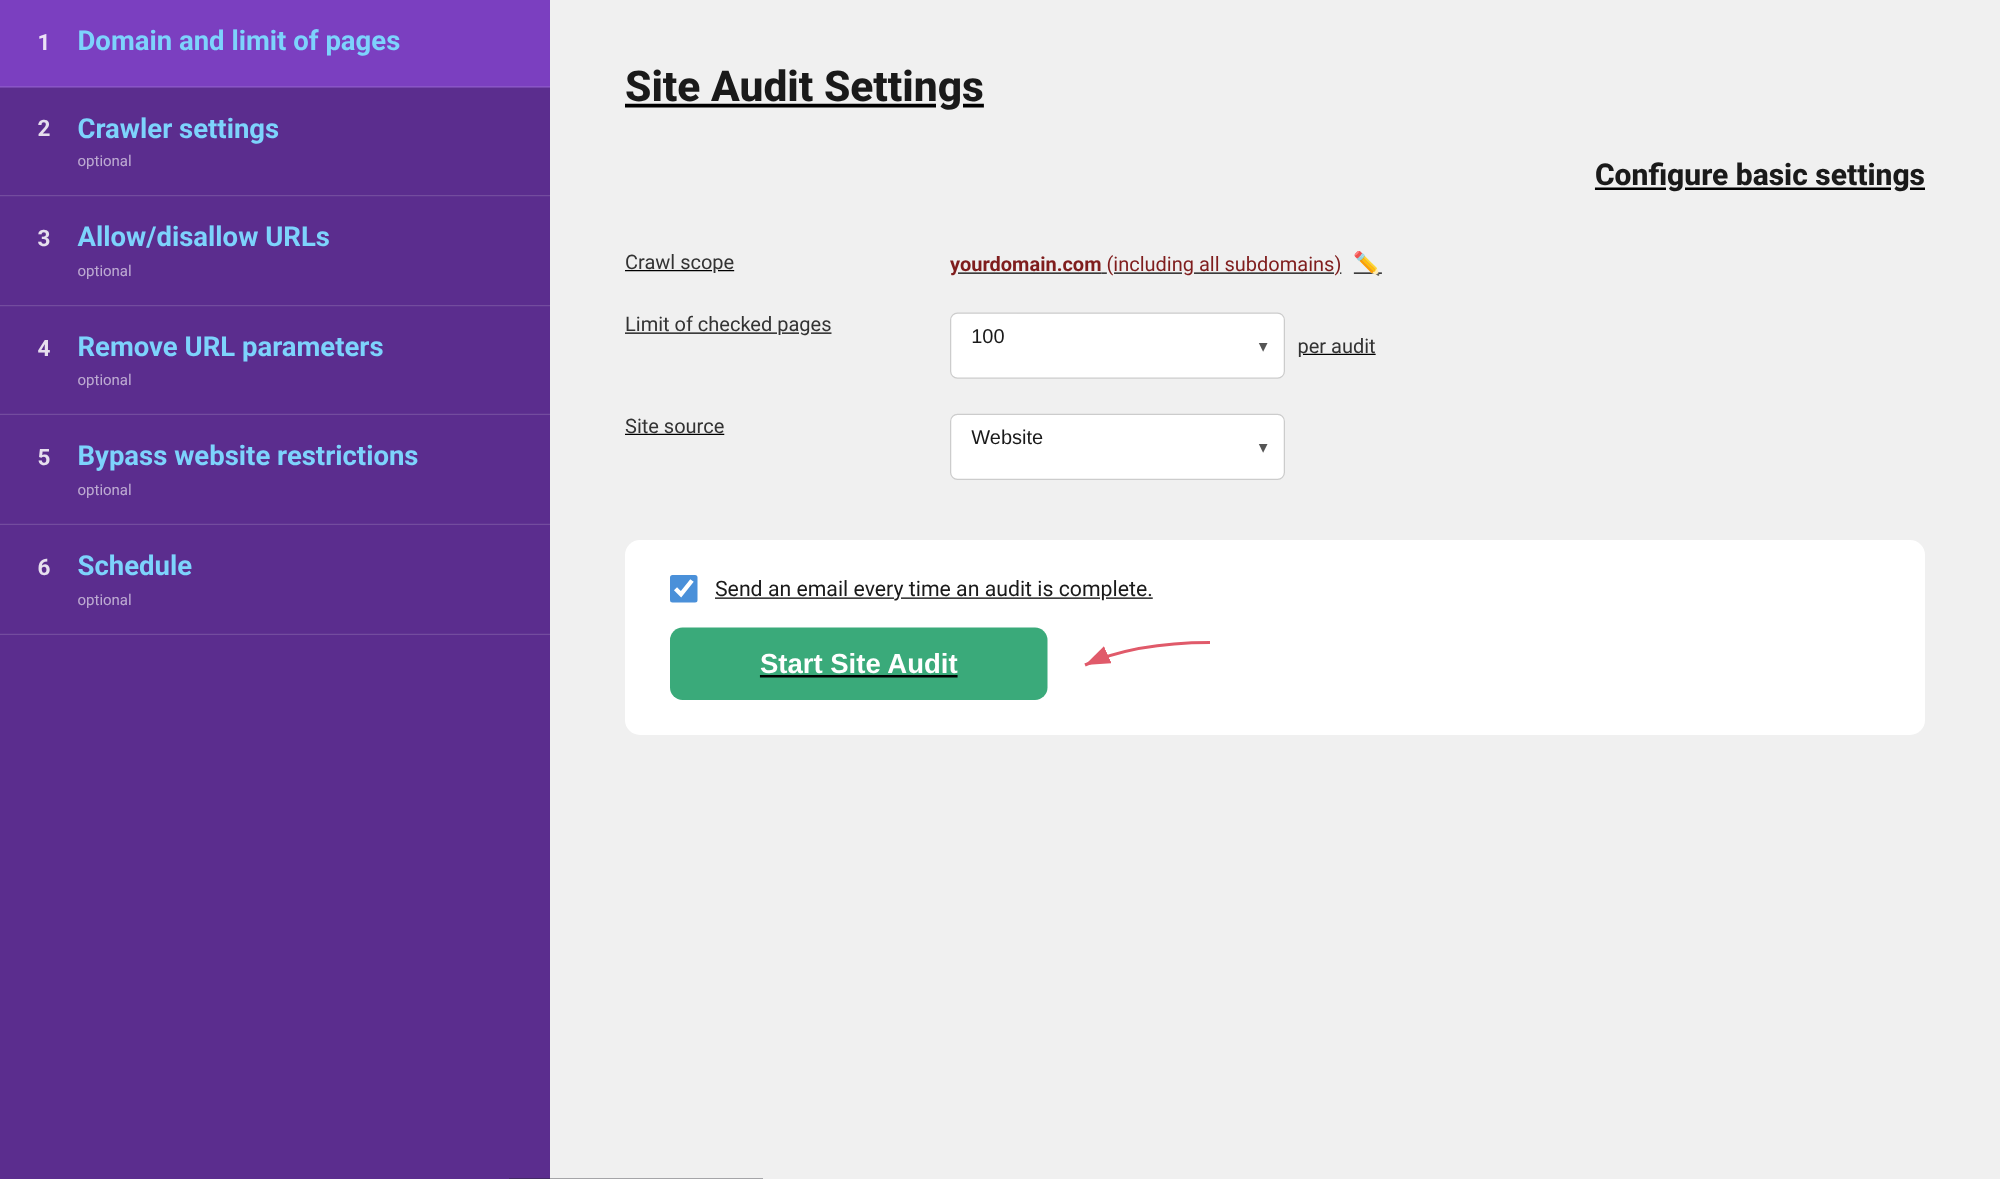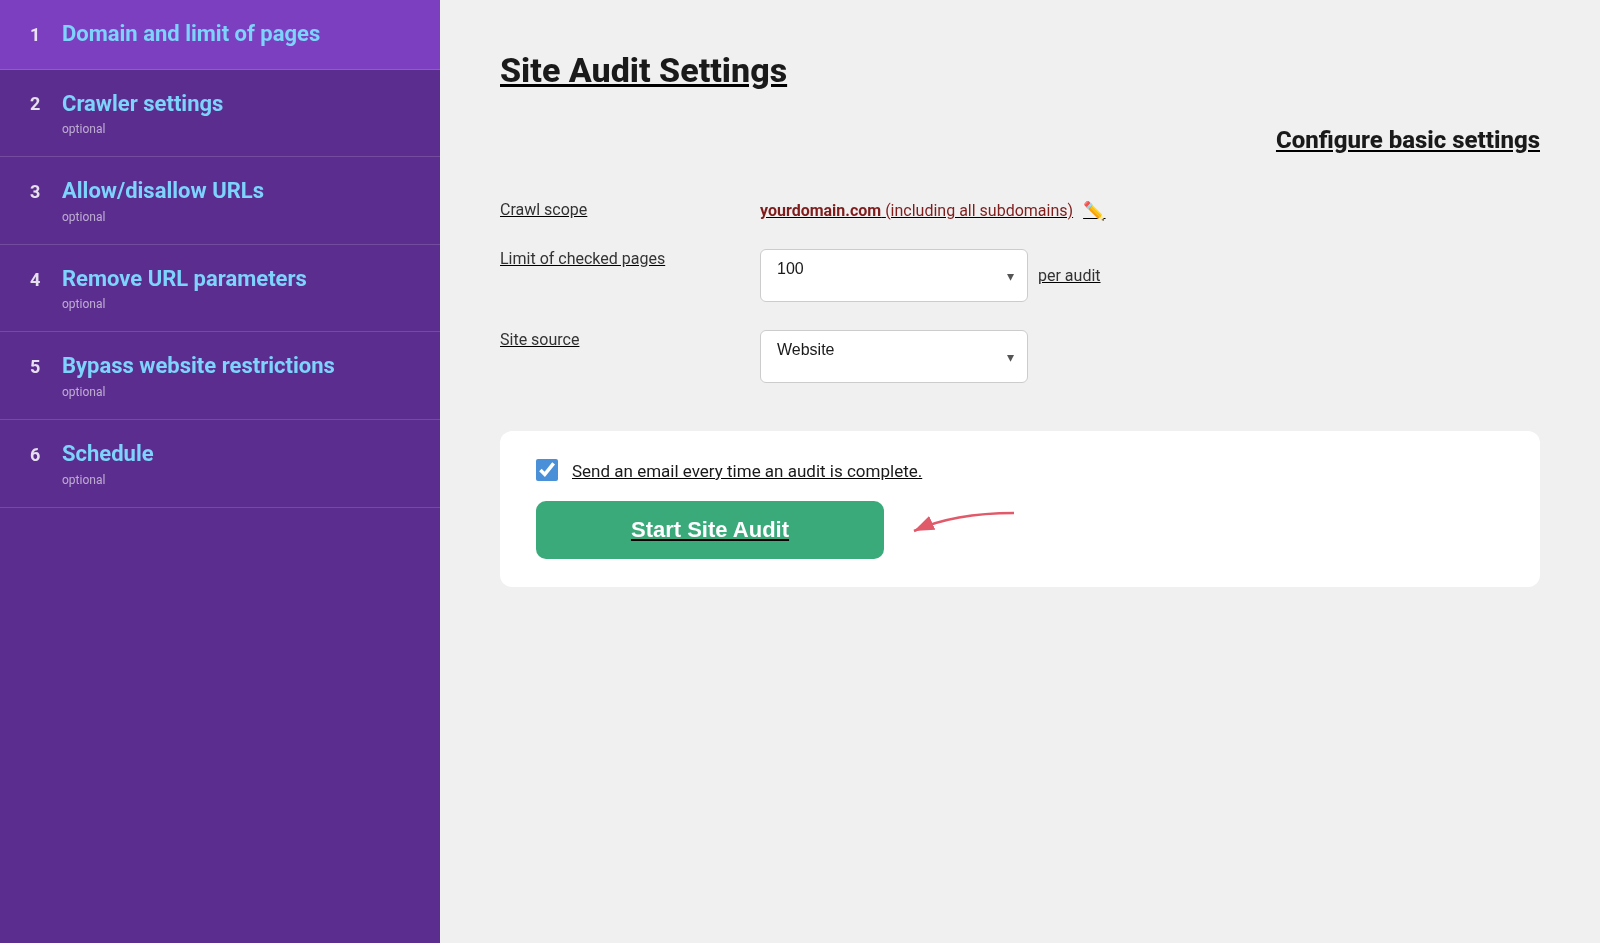--- a/index.html
+++ b/index.html
@@ -260,21 +260,21 @@
     .start-audit-btn {
       background: #3aaa7a;
       color: #fff;
       border: none;
       border-radius: 10px;
       padding: 16px 40px;
       font-size: 22px;
       font-weight: 700;
       cursor: pointer;
       align-self: center;
-      width: 348px;
+      width: 302px;
       text-align: center;
     }
   </style>
 </head>
 <body>
 
 <div class="app-bg">
   <div class="app-bg-header">
     <span style="color:#888; font-size:13px; text-transform:uppercase; letter-spacing:1px;">RESEARCH</span>
   </div>

